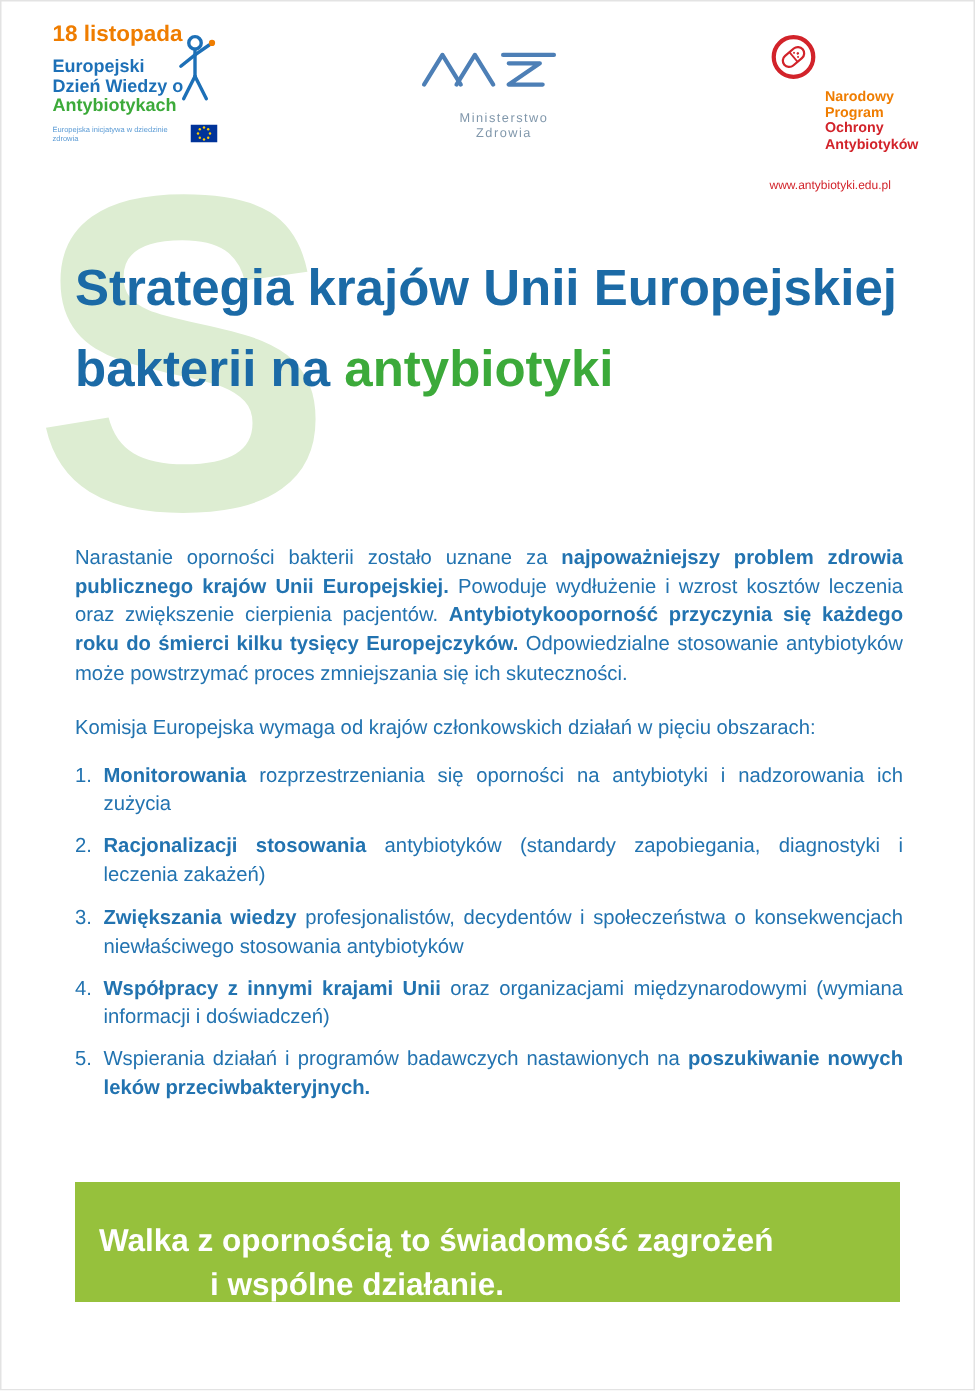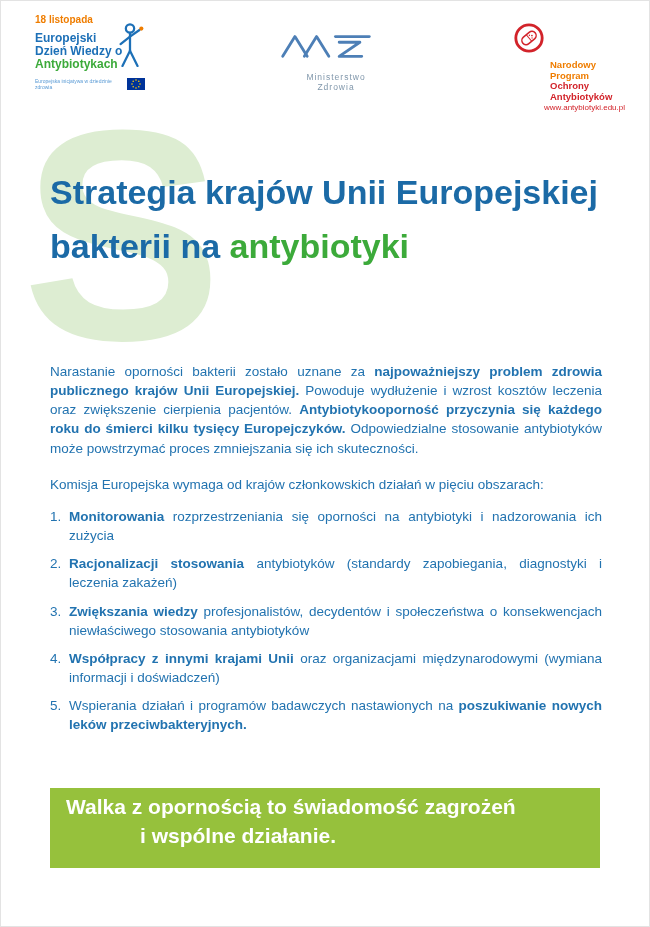--- a/index.html
+++ b/index.html
@@ -6,35 +6,35 @@
   .page{
     position:relative;
     width:650px;height:927px;
     background:#ffffff;
     font-family:"Liberation Sans", sans-serif;
     overflow:hidden;
     box-shadow:inset 0 0 0 1px #e3e3e3;
   }
   
   .eaad{position:absolute;left:35px;top:14px;width:130px;height:84px;}
-  .eaad-date{color:#ef7d00;font-weight:bold;font-size:10px;}
+  .eaad-date{color:#ef7d00;font-weight:bold;font-size:15px;}
   .eaad-person{position:absolute;left:78px;top:8px;}
   .eaad-lines{margin-top:7px;font-weight:bold;font-size:12px;line-height:1.08;}
   .eaad-blue{color:#1d70b7;}
   .eaad-green{color:#3caa3a;}
   .eaad-bottom{display:flex;align-items:center;gap:4px;margin-top:5px;}
   .eaad-tagline{color:#5b9bd5;font-size:5px;line-height:1.1;width:88px;}
   .mz{position:absolute;left:268px;top:30px;width:115px;text-align:center;}
   .mz-caption{margin-top:6px;font-size:8.5px;letter-spacing:1px;color:#8097ab;margin-left:21px;}
   .npoa{position:absolute;right:25px;top:22px;width:112px;}
   .npoa-row{display:flex;align-items:flex-start;gap:5px;}
   .npoa-lines{font-weight:bold;font-size:9.5px;line-height:1.12;padding-top:1px;margin-top:37px;}
   .npoa-orange{color:#ef7d00;}
   .npoa-red{color:#d2232a;}
-  .npoa-url{text-align:right;color:#d2232a;font-size:8px;}
+  .npoa-url{margin-top:16px;color:#d2232a;font-size:8px;}
   
   .watermark{
     position:absolute;left:22px;top:108px;
     font-size:300px;line-height:0.85;font-weight:bold;
     color:#ddedd2;z-index:0;user-select:none;
   }
   .title{
     position:absolute;left:50px;top:166px;width:560px;z-index:1;
     font-size:34px;font-weight:bold;color:#1b6aa6;line-height:1.58;
   }
@@ -49,21 +49,21 @@
   .lead{margin:0 0 13px 0;}
   .list-item{display:flex;margin-bottom:9px;}
   .num{width:19px;flex-shrink:0;}
   .item-text{flex:1;text-align:justify;}
   .bold{font-weight:bold;}
   
   .banner{
     position:absolute;left:50px;top:788px;width:550px;height:80px;
     background:#96c13c;color:#ffffff;box-sizing:border-box;
     font-size:21px;font-weight:bold;line-height:1.4;
-    padding:4px 10px 0 16px;
+    padding:25px 10px 0 16px;
   }
   .banner-line2{margin-left:74px;}
 </style>
 </head>
 <body>
 
 <div class="page">
 
   <div class="eaad">
     <div class="eaad-date">18 listopada</div>

